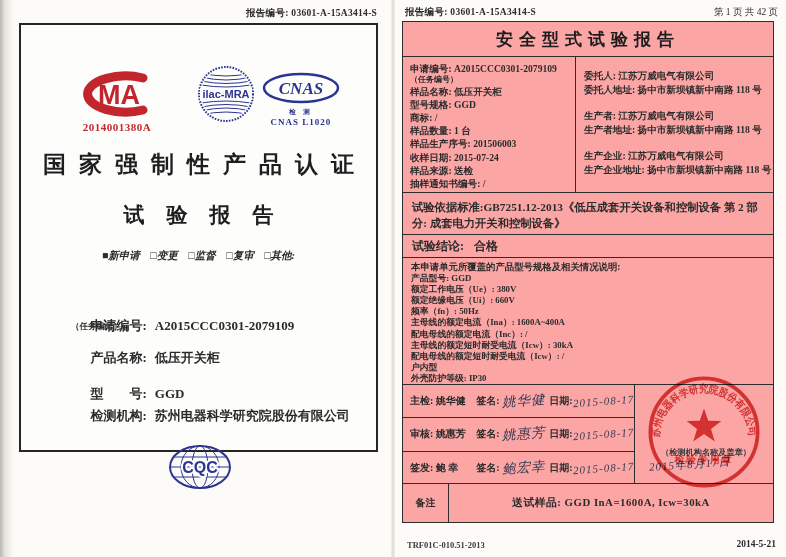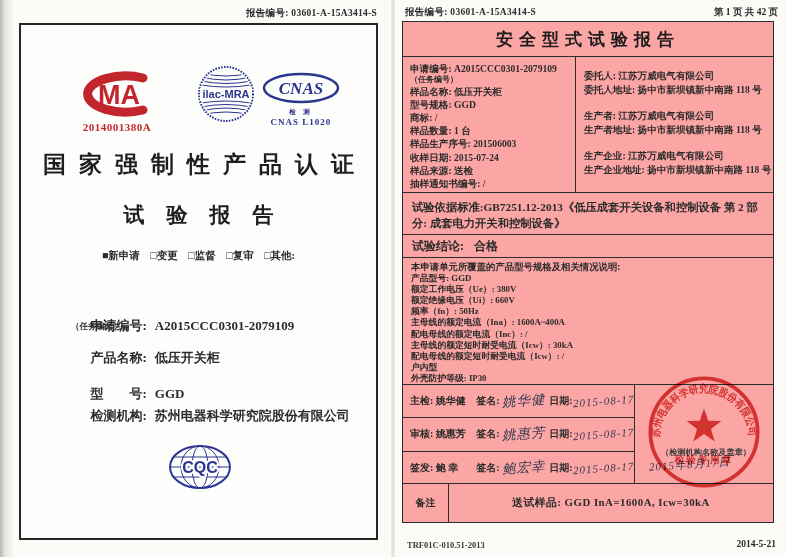--- a/index.html
+++ b/index.html
@@ -9,45 +9,45 @@
     background:#fcfbf8; color:#2b2b2b;
     font-family:"Liberation Serif","DejaVu Serif",serif;
   }
   .binding-edge{position:absolute;left:0;top:0;width:14px;height:557px;
     background:linear-gradient(90deg,#b9b7b2 0px,#e6e4df 5px,#fcfbf8 14px);}
   .scan-divider{position:absolute;left:391px;top:0;width:4px;height:557px;
     background:linear-gradient(90deg,#f2f1ed,#ddddd8,#f2f1ed);}
 
   
   .pl-reportno{position:absolute;left:246px;top:7px;font-size:9.5px;letter-spacing:.3px;font-weight:bold;}
-  .pl-box{position:absolute;left:19px;top:23px;width:359px;height:517px;border:2px solid #262626;background:#fdfdfb;}
+  .pl-box{position:absolute;left:19px;top:23px;width:359px;height:429px;border:2px solid #262626;background:#fdfdfb;}
   .logo-cma{position:absolute;left:46px;top:44px;width:100px;text-align:center;}
   .cma-number{font-size:11px;font-weight:bold;color:#c2262c;letter-spacing:.5px;margin-top:-2px;}
   .logo-ilac{position:absolute;left:176px;top:40px;}
   .logo-cnas{position:absolute;left:238px;top:47px;width:84px;text-align:center;color:#2a3590;}
   .cnas-caption{font-size:6.5px;letter-spacing:3px;font-weight:bold;margin-top:-1px;}
   .cnas-code{font-size:9px;font-weight:bold;letter-spacing:1px;}
   .pl-title1{position:absolute;left:0;top:124px;width:100%;text-align:center;
     font-size:23px;font-weight:bold;letter-spacing:13px;text-indent:13px;color:#1e1e1e;}
   .pl-title2{position:absolute;left:0;top:176px;width:100%;text-align:center;
     font-size:21px;font-weight:bold;letter-spacing:22px;text-indent:22px;color:#1e1e1e;}
   .pl-checks{position:absolute;left:0;top:224px;width:100%;text-align:center;font-size:10.5px;font-weight:bold;}
-  .pl-checks span{margin:8px 4px;}
+  .pl-checks span{margin:8px 4px;font-style:italic;}
   .pl-field{position:absolute;left:50px;font-size:13px;font-weight:bold;white-space:pre;}
   .pl-field .lab{margin-right:8px;}
   .f-appno{top:276px;}
   .f-tasknote{top:296px;font-size:8.5px;}
   .f-product{top:308px;}
   .f-model{top:344px;}
   .f-agency{top:366px;}
   .logo-cqc{position:absolute;left:146px;top:418px;}
 
   
   .pr-header-left{position:absolute;left:405px;top:6px;font-size:9.5px;font-weight:bold;letter-spacing:.3px;}
-  .pr-header-right{position:absolute;left:694px;top:6px;width:84px;font-size:9.5px;font-weight:bold;text-align:right;}
+  .pr-header-right{position:absolute;left:694px;top:6px;width:84px;font-size:9.5px;font-weight:normal;text-align:right;}
   .sec{position:absolute;left:402px;width:372px;border:1.5px solid #2d2d2d;background:#fca5a5;}
   .sec-title{top:21px;height:37px;display:flex;align-items:center;justify-content:center;
     font-size:17px;font-weight:bold;letter-spacing:6px;color:#1c1c1c;}
   .sec-info{top:56px;height:138px;display:flex;}
   .info-left{width:173px;border-right:1.5px solid #2d2d2d;padding:5px 4px 0 7px;}
   .info-left div{font-size:9.6px;line-height:13.1px;font-weight:bold;white-space:nowrap;}
   .info-left .tasknote{font-size:8px;line-height:10px;}
   .info-right{flex:1;padding:12px 0 0 8px;}
   .info-right div{font-size:9.6px;line-height:13.5px;font-weight:bold;white-space:nowrap;}
   .grp-gap{margin-top:13px;}

